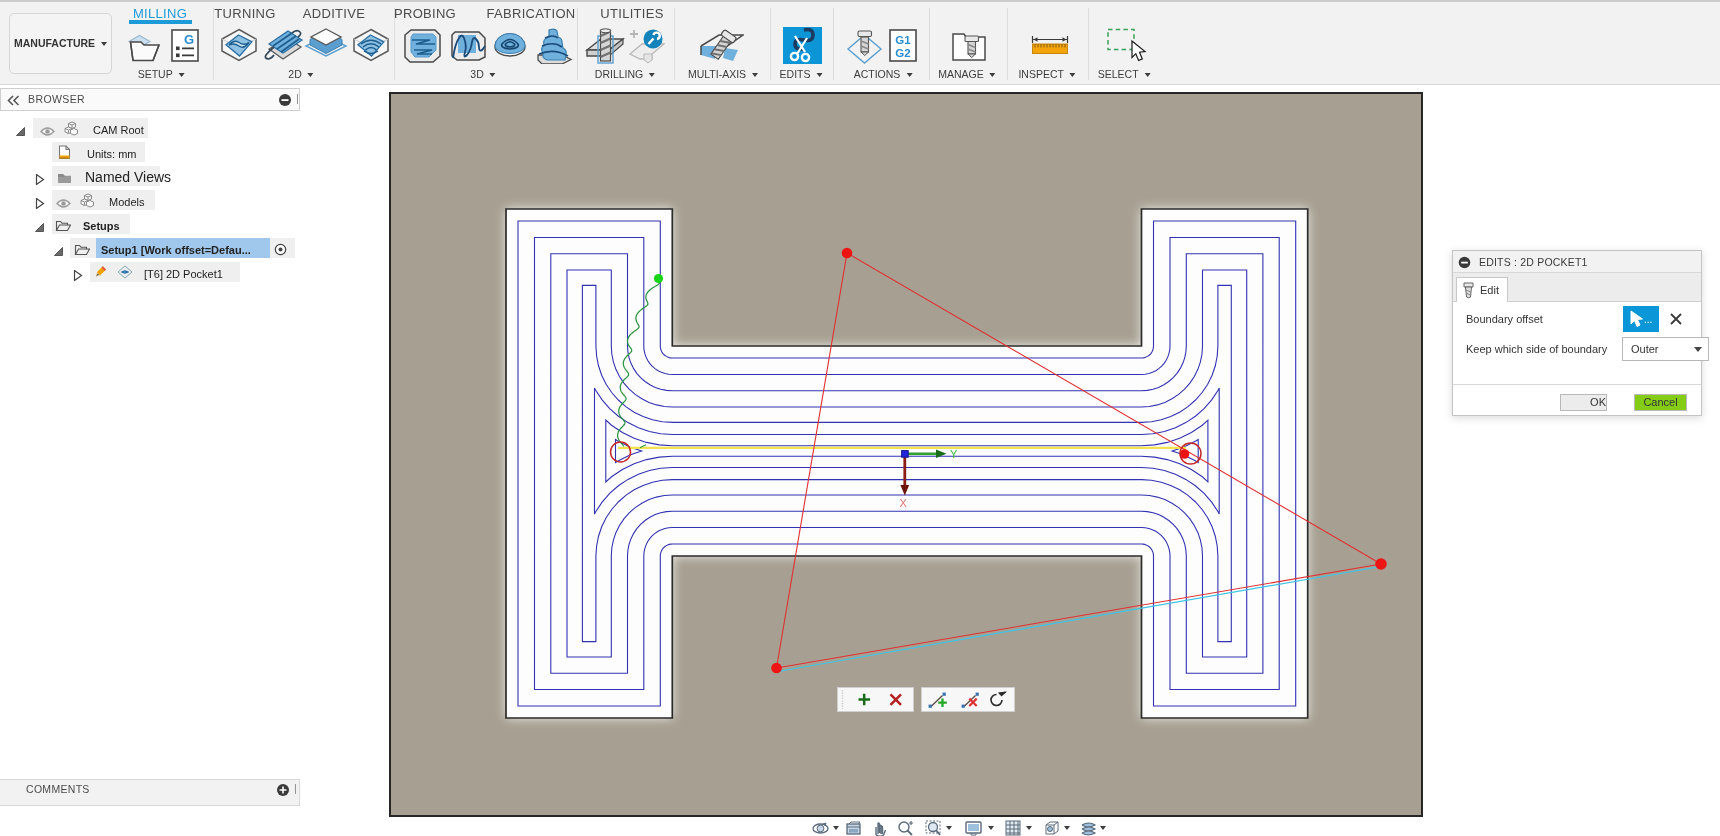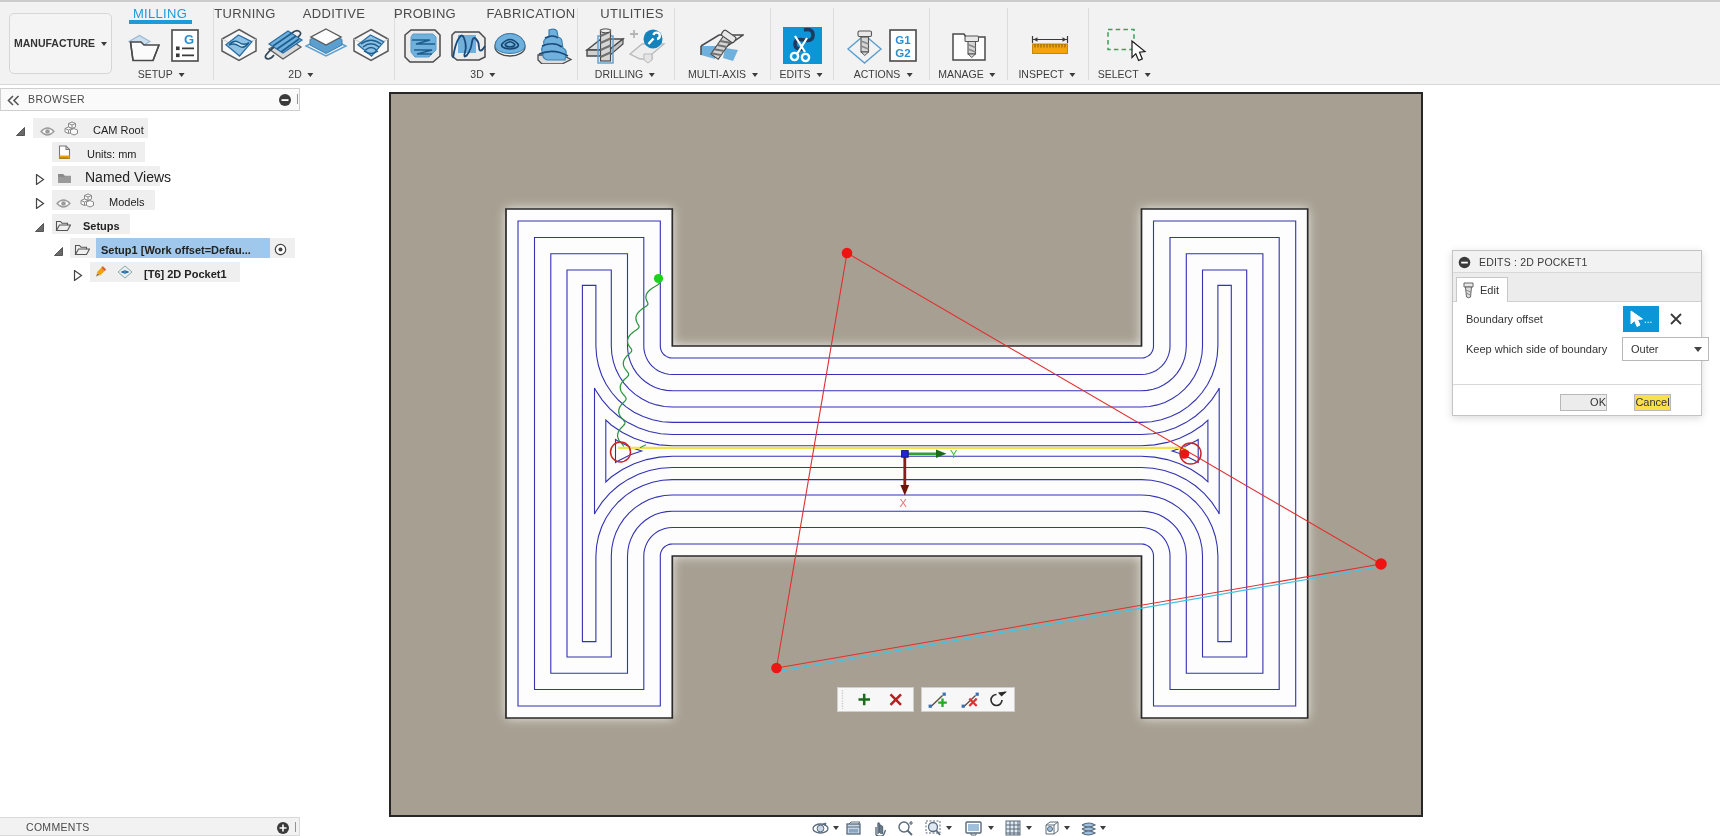--- a/index.html
+++ b/index.html
@@ -265,23 +265,23 @@
         <rect x="5" y="1" width="4.6" height="8.5" fill="#f0a202"></rect>
         <rect x="5" y="1" width="4.6" height="2" fill="#e05a4a"></rect>
         <path d="M5,9.5 h4.6 L7.3,13 Z" fill="#e8c89a"></path>
         <path d="M6.6,9.5 L7.3,13 L8,9.5" fill="#444"></path>
       </g>
     </svg></div>
 <div class="abs" style="left:117px;top:265px"><svg width="16" height="14" viewBox="0 0 16 14">
       <path d="M8,1 L15,7 L8,13 L1,7 Z" fill="#e8eef4" stroke="#8aa"></path>
       <path d="M4.5,7 Q8,4.5 11.5,7 Q8,9.5 4.5,7Z" fill="#4a90c8" stroke="#2a6a9a"></path>
     </svg></div>
-<div class="abs" style="left:144px;top:264px"><span style="font-size:11px;color:#222;font-weight:bold;white-space:nowrap">[T6] 2D Pocket1</span></div>
-
-<div class="abs" style="left:0;top:817px;width:300px;height:19px;background:#f2f2f2;border:1px solid #d9d9d9;border-left:none">
+<div class="abs" style="left:144px;top:264px"><span style="font-size:11px;color:#222;font-weight:normal;white-space:nowrap">[T6] 2D Pocket1</span></div>
+
+<div class="abs" style="left:0;top:779px;width:300px;height:27px;background:#f2f2f2;border:1px solid #d9d9d9;border-left:none">
  <span style="position:absolute;left:26px;top:3px;font-size:10.5px;color:#4a4a4a;letter-spacing:.3px">COMMENTS</span>
  <svg style="position:absolute;left:276px;top:2.5px" width="14" height="14" viewBox="0 0 14 14">
       <circle cx="7" cy="7" r="6" fill="#3a3a3a"></circle>
       <path d="M3.5 7h7M7 3.5v7" stroke="#fff" stroke-width="1.6"></path>
     </svg>
  <span style="position:absolute;left:294px;top:2px;font-size:11px;color:#888">|</span>
 </div>
 
 <div class="abs" style="left:389px;top:92px;width:1034px;height:725px;background:#a7a092;border:2px solid #262626"></div>
 <svg class="abs" style="left:389px;top:92px" width="1034" height="725" viewBox="389 92 1034 725">
@@ -414,14 +414,14 @@
  <svg class="abs" style="left:216px;top:61px" width="14" height="14" viewBox="0 0 14 14">
       <path d="M2,2 L12,12 M12,2 L2,12" stroke="#3a3a3a" stroke-width="1.8"></path>
     </svg>
  <span class="abs" style="left:13px;top:92px;font-size:11px;color:#333">Keep which side of boundary</span>
  <div class="abs" style="left:169px;top:86px;width:87px;height:24px;background:#fff;border:1px solid #b8b8b8">
   <span style="position:absolute;left:8px;top:5px;font-size:11px;color:#333">Outer</span>
   <div style="position:absolute;right:6px;top:9px;width:0;height:0;border-left:4px solid transparent;border-right:4px solid transparent;border-top:5px solid #444"></div>
  </div>
  <div class="abs" style="left:0;top:133px;width:248px;height:1px;background:#d8d8d8"></div>
  <div class="abs" style="left:107px;top:143px;width:47px;height:17px;background:#ececec;border:1px solid #b8b8b8;text-align:right;font-size:11px;color:#333;line-height:15px">OK</div>
- <div class="abs" style="left:181px;top:143px;width:37px;height:17px;background:#fde047;border:1px solid #b8b8b8;text-align:center;font-size:11px;color:#333;line-height:15px">Cancel</div>
+ <div class="abs" style="left:181px;top:143px;width:53px;height:17px;background:#84cc16;border:1px solid #b8b8b8;text-align:center;font-size:11px;color:#333;line-height:15px">Cancel</div>
 </div>
 
 </body></html>

